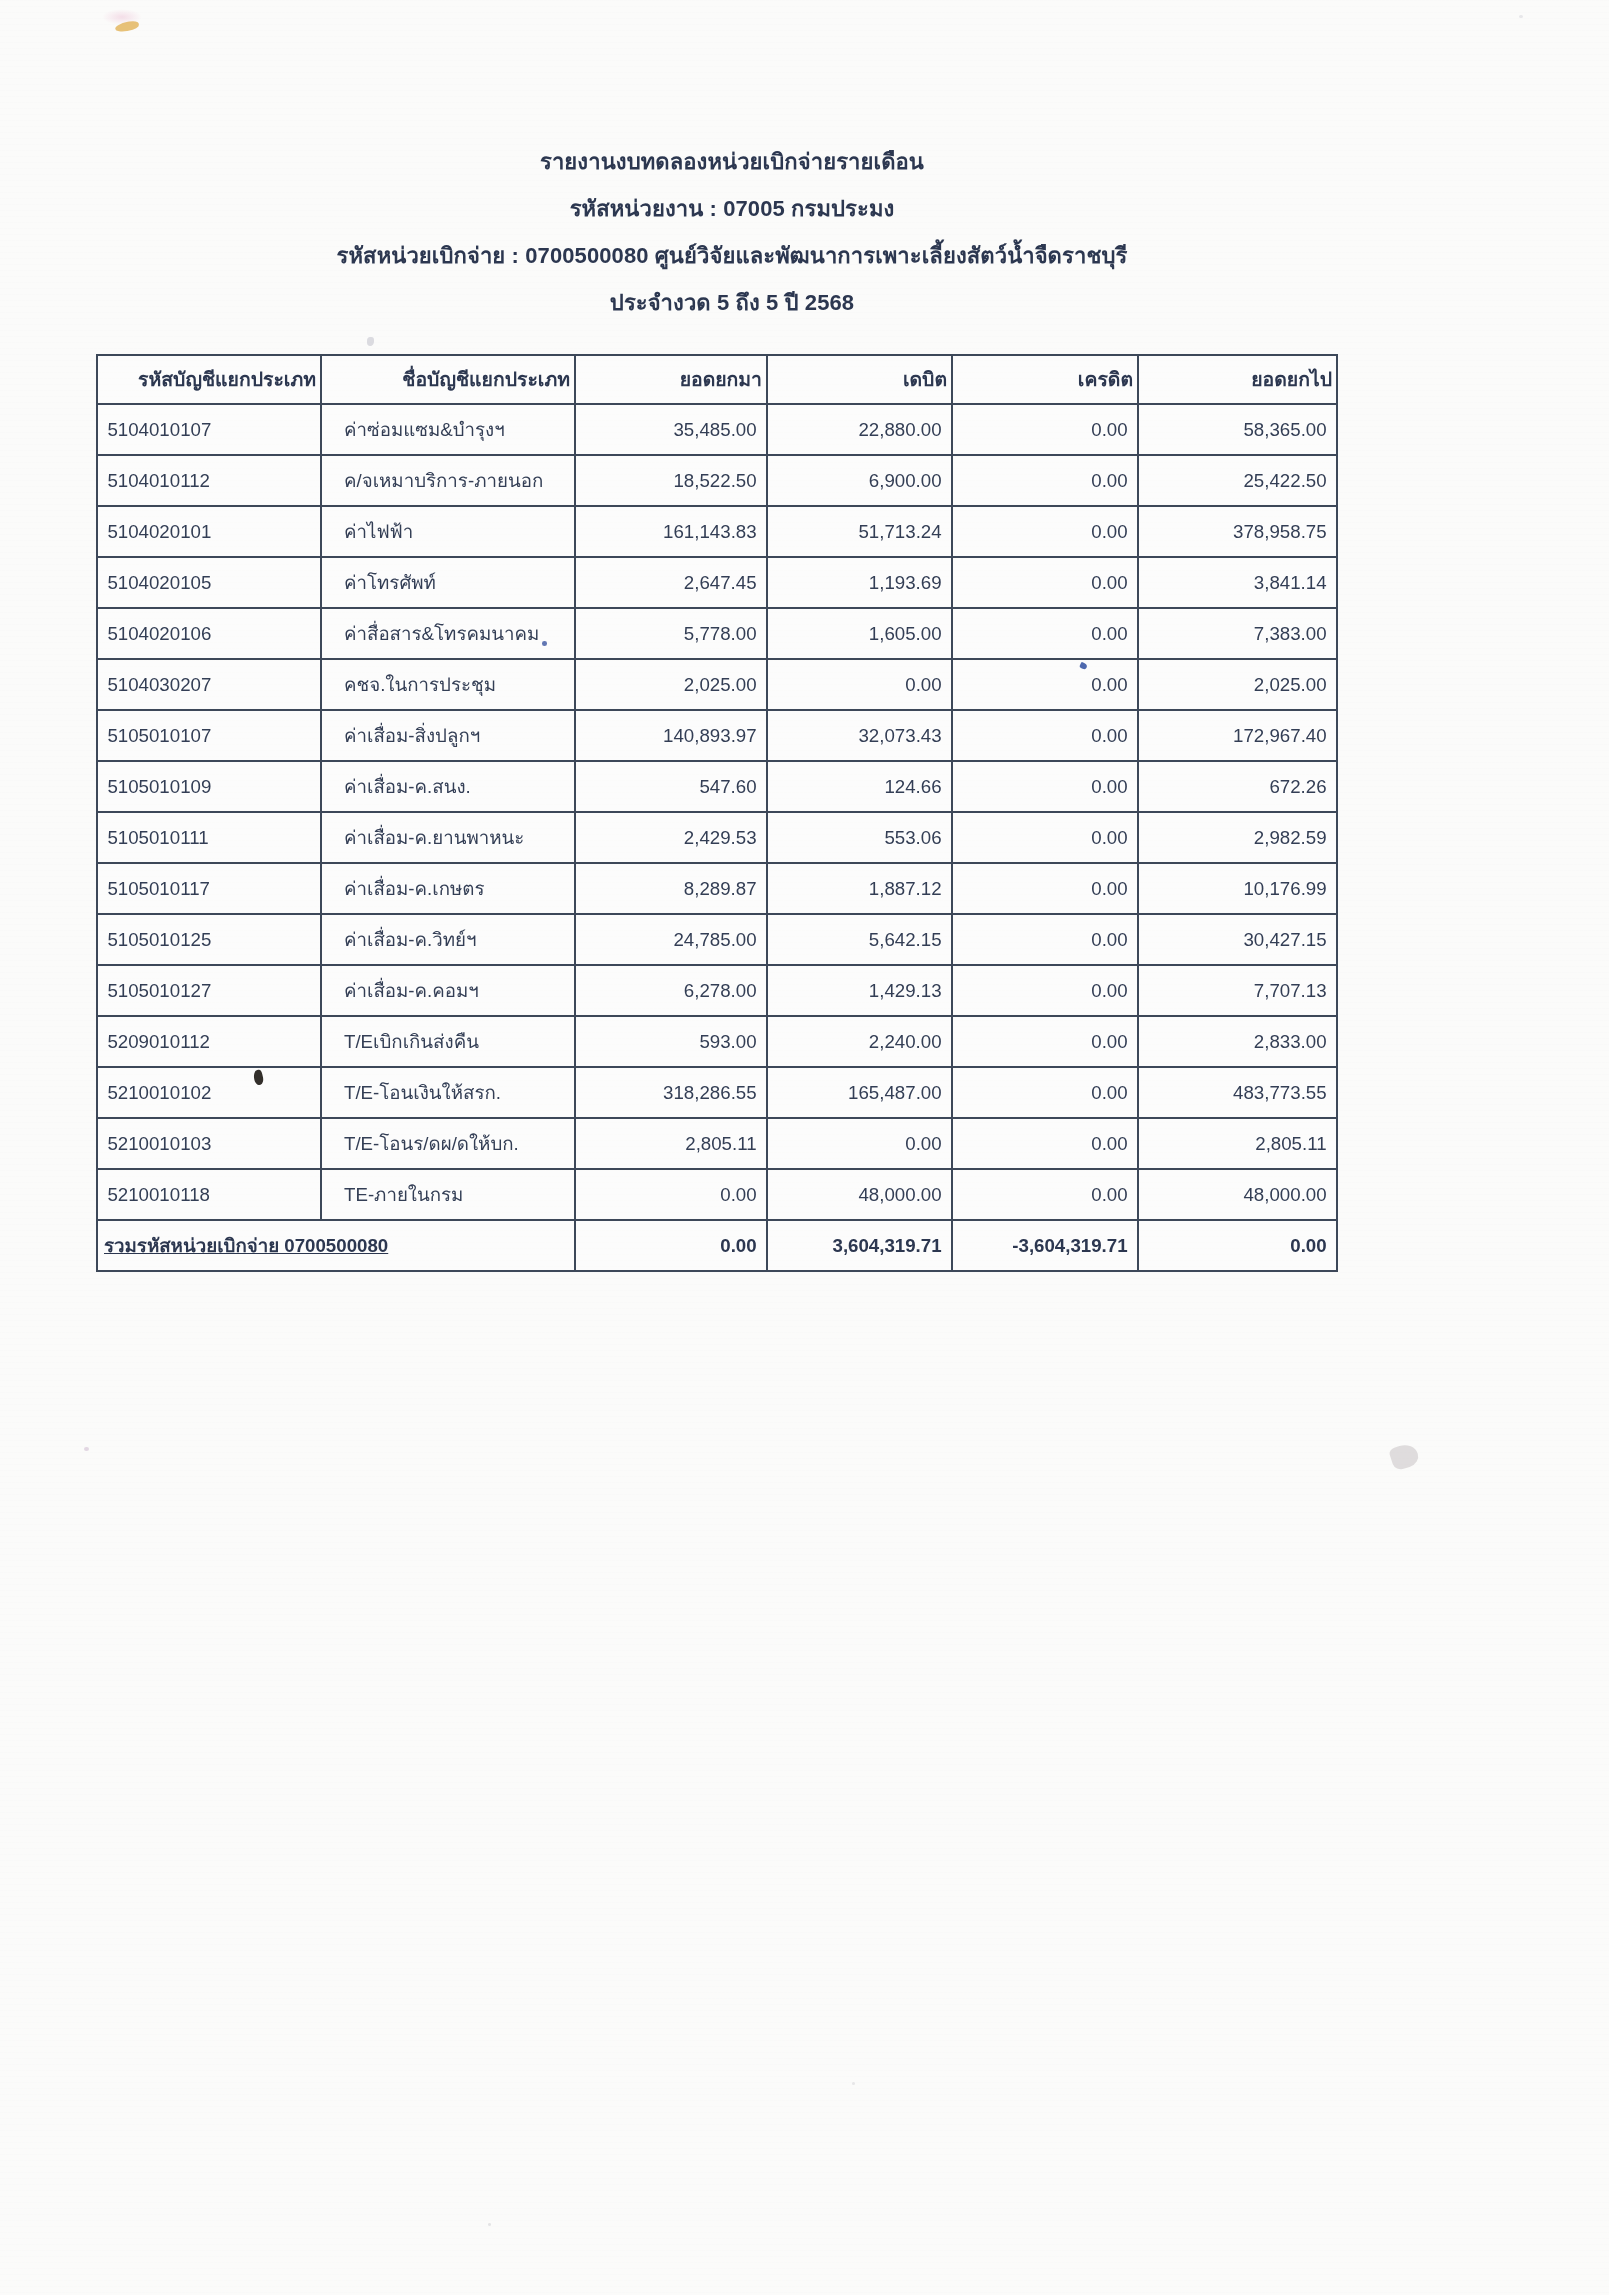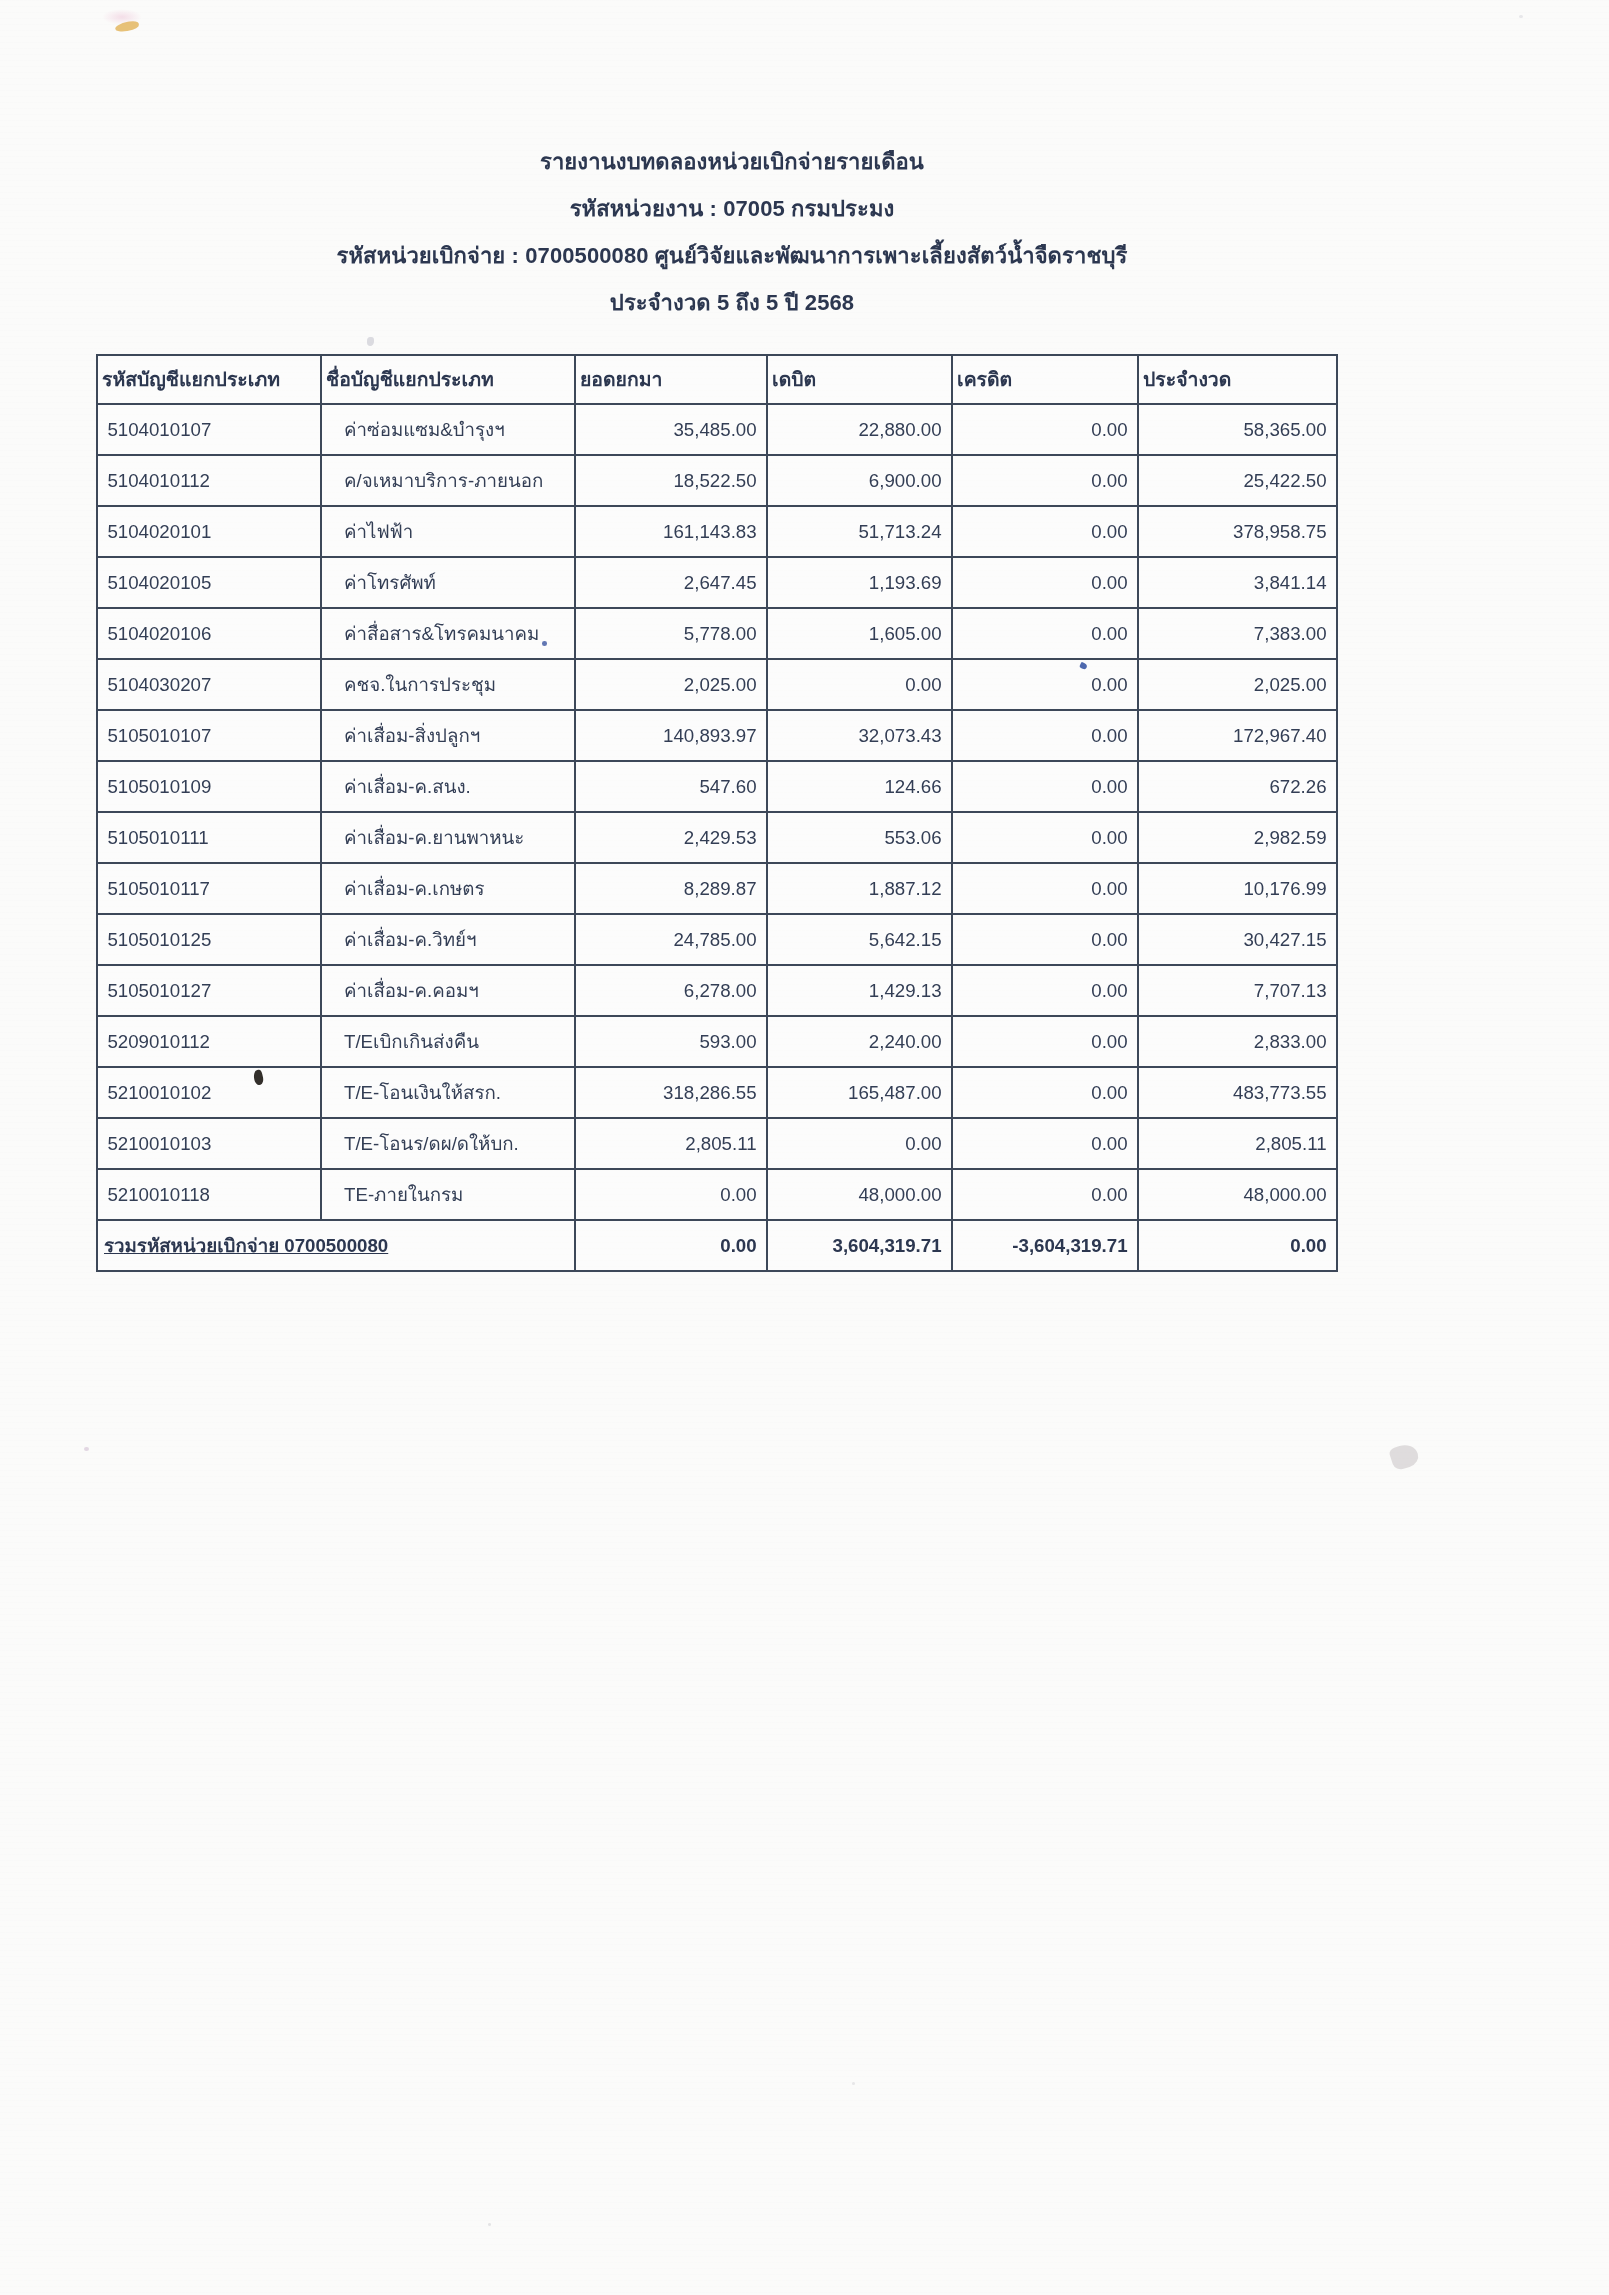--- a/index.html
+++ b/index.html
@@ -45,21 +45,21 @@
     border:2px solid var(--line);
     border-top-width:2.7px;border-bottom-width:2.7px;
     height:47px;
     vertical-align:middle;
     overflow:hidden;white-space:nowrap;
     background:rgba(255,255,255,0.35);
   }
   table.gl{border:2.7px solid var(--line);}
   table.gl th{
     font-size:19.4px;font-weight:700;color:var(--ink-strong);
-    text-align:left;padding:0 4px;
+    text-align:right;padding:0 4px;
   }
   td.code{text-align:left;padding-left:9.4px;}
   td.name{text-align:left;padding-left:22px;}
   td.num{text-align:right;padding-right:9.4px;}
   tfoot td{font-weight:600;color:var(--ink-strong);}
   tfoot td.total-label{font-weight:700;padding-left:6px;text-align:left;text-decoration:underline;}
   
   .artifact{position:absolute;pointer-events:none;}
   .smudge-pink{left:102px;top:9.4px;width:40px;height:16px;border-radius:50%;
     background:radial-gradient(ellipse at center, rgba(233,178,204,0.40), rgba(233,178,204,0) 70%);}
@@ -105,21 +105,21 @@
       <col style="width:186px">
       <col style="width:199px">
   </colgroup>
   <thead>
     <tr>
       <th>รหัสบัญชีแยกประเภท</th>
       <th>ชื่อบัญชีแยกประเภท</th>
       <th>ยอดยกมา</th>
       <th>เดบิต</th>
       <th>เครดิต</th>
-      <th>ประจำงวด</th>
+      <th>ยอดยกไป</th>
     </tr>
   </thead>
   <tbody>
       <tr>
         <td class="code">5104010107</td>
         <td class="name">ค่าซ่อมแซม&amp;บำรุงฯ</td>
         <td class="num">35,485.00</td>
         <td class="num">22,880.00</td>
         <td class="num">0.00</td>
         <td class="num">58,365.00</td>

